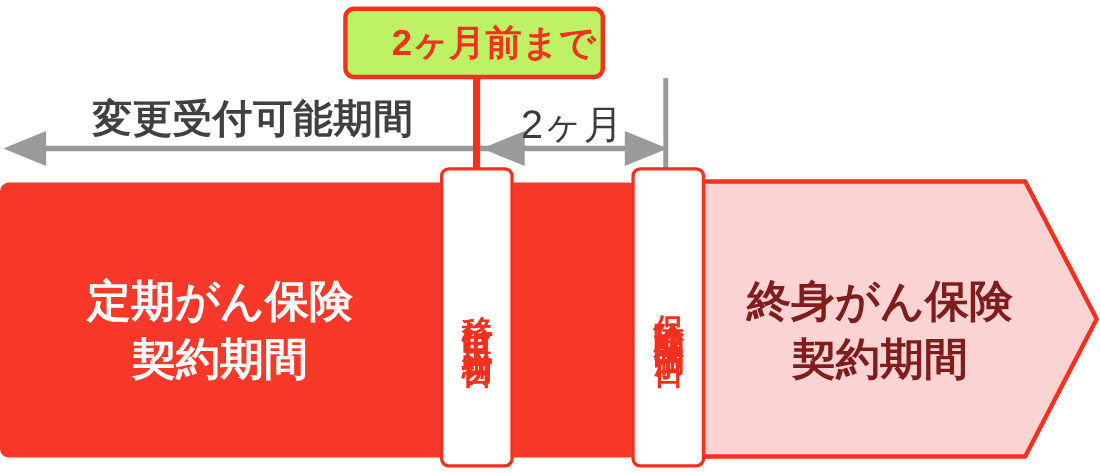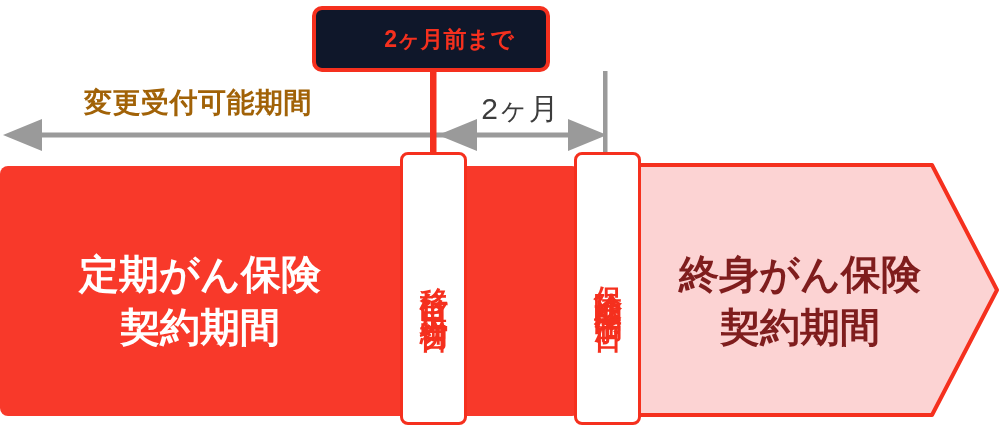--- a/index.html
+++ b/index.html
@@ -37,46 +37,46 @@
   .whole-text { left: 655px; width: 290px; color: #7f1d1d; }
   
   .pentagon-svg { position: absolute; left: 636px; top: 161px; }
   
   .overlay-svg { position: absolute; left: 0; top: 0; pointer-events: none; }
   
   .callout {
     position: absolute;
     left: 312px; top: 6px;
     width: 238px; height: 66px;
-    background: #0f172a;
+    background: #bef264;
     border: 4px solid #f5301e;
     border-radius: 10px;
     display: flex; align-items: center; justify-content: center;
     color: #f5301e;
     font-weight: bold;
-    font-size: 23px;
+    font-size: 33px;
     padding-left: 36px;
   }
   
   .lbl-acceptance {
     position: absolute;
     left: 84px; top: 84px;
-    color: #a16207;
+    color: #404040;
     font-weight: bold;
-    font-size: 28px;
+    font-size: 36px;
     letter-spacing: 0.5px;
   }
   .lbl-interval {
     position: absolute;
     left: 455px; top: 89px;
     width: 130px;
     text-align: center;
     color: #3c3c3c;
     font-weight: 500;
-    font-size: 30px;
+    font-size: 36px;
   }
   
   .vbox {
     position: absolute;
     top: 152px;
     width: 67px; height: 273px;
     background: #ffffff;
     border: 3.5px solid #f5301e;
     border-radius: 8px;
     display: flex; align-items: center; justify-content: center;

